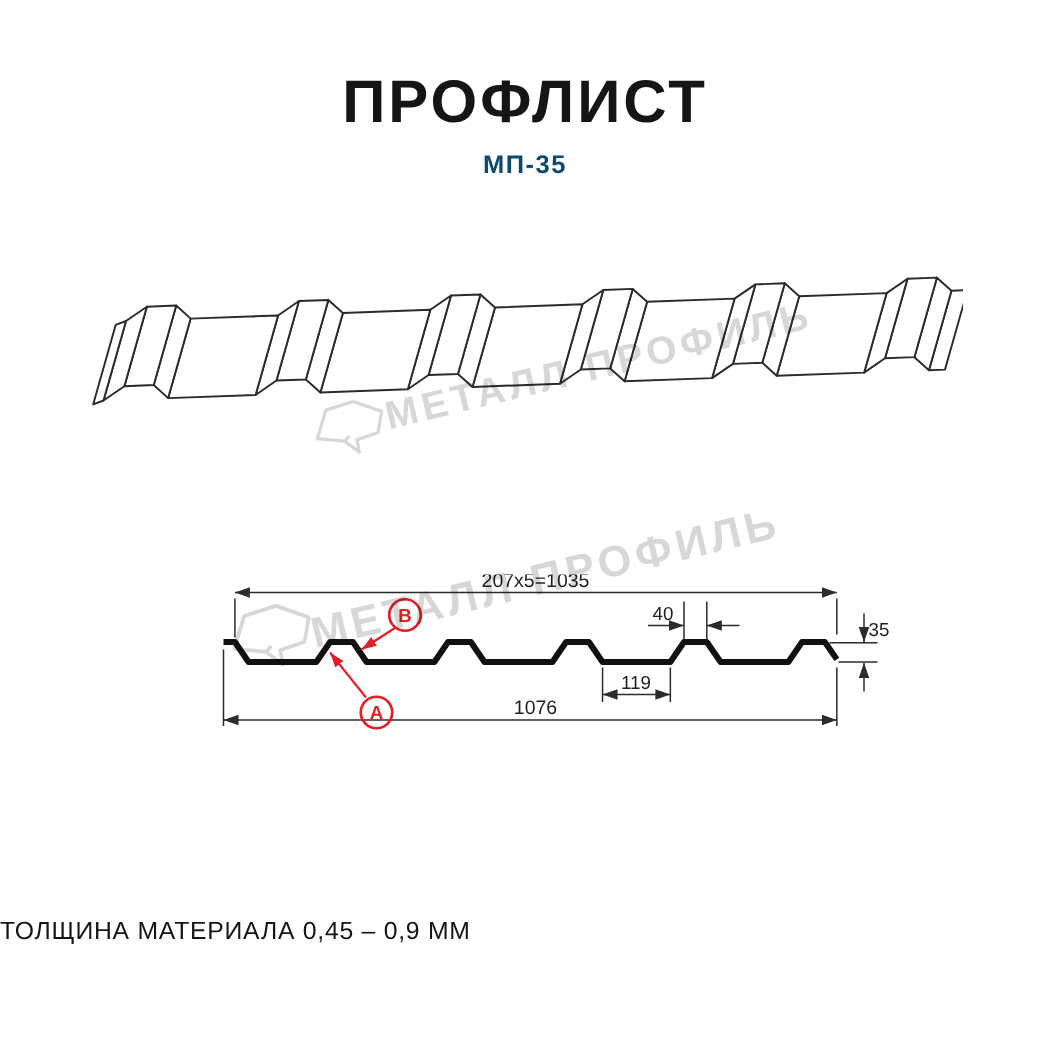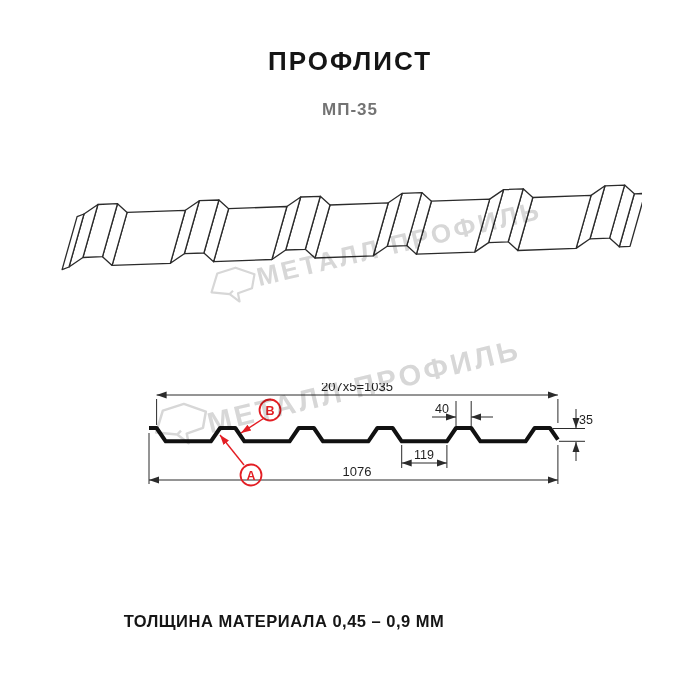--- a/index.html
+++ b/index.html
@@ -1,23 +1,23 @@
 <!DOCTYPE html>
 <html><head>
 <meta charset="utf-8">
 <style>
   html,body{margin:0;padding:0;}
   body{width:700px;height:700px;background:#ffffff;position:relative;overflow:hidden;
        font-family:"Liberation Sans", sans-serif;}
   .title{position:absolute;top:46px;left:0;width:700px;text-align:center;
-         font-size:26px;font-weight:800;letter-spacing:2px;color:#151515;}
+         font-size:40px;font-weight:800;letter-spacing:2px;color:#151515;}
   .subtitle{position:absolute;top:100px;left:0;width:700px;text-align:center;
-         font-size:17px;font-weight:700;letter-spacing:1px;color:#737373;}
-  .footnote{position:absolute;top:612px;left:0;width:568px;text-align:center;
-         font-size:16.5px;font-weight:700;letter-spacing:0.5px;color:#151515;}
+         font-size:17px;font-weight:700;letter-spacing:1px;color:#0c4a6e;}
+  .footnote{position:absolute;top:612px;left:0;width:568px;
+         font-size:16.5px;font-weight:400;letter-spacing:0.5px;color:#151515;}
   .iso-wrap{position:absolute;left:58px;top:183px;width:584px;height:125px;z-index:2;}
   .sec-wrap{position:absolute;left:129px;top:383px;width:470px;height:130px;z-index:2;}
   .iso-wrap svg polygon{fill:#ffffff;stroke:#2b2b2b;stroke-width:1.3;stroke-linejoin:round;}
   .watermark{position:absolute;z-index:3;mix-blend-mode:multiply;pointer-events:none;}
   .wm-text{position:absolute;color:#d7d7d7;font-weight:700;white-space:nowrap;
            transform:rotate(-13.5deg);transform-origin:left bottom;letter-spacing:3px;}
   .wm1{left:205px;top:196px;width:345px;height:115px;}
   .wm1 .wm-text{left:56px;top:66px;font-size:26px;}
   .wm1 .wm-logo{position:absolute;left:2px;top:70px;}
   .wm2{left:148px;top:352px;width:370px;height:115px;}

